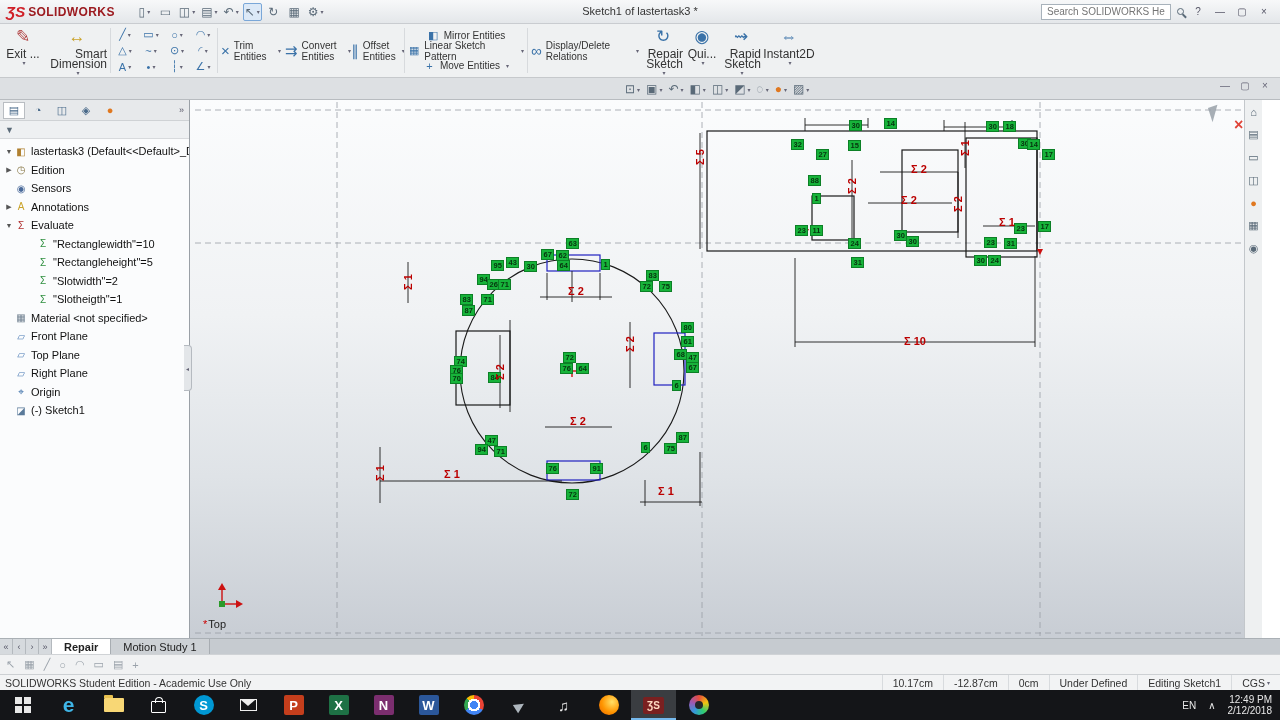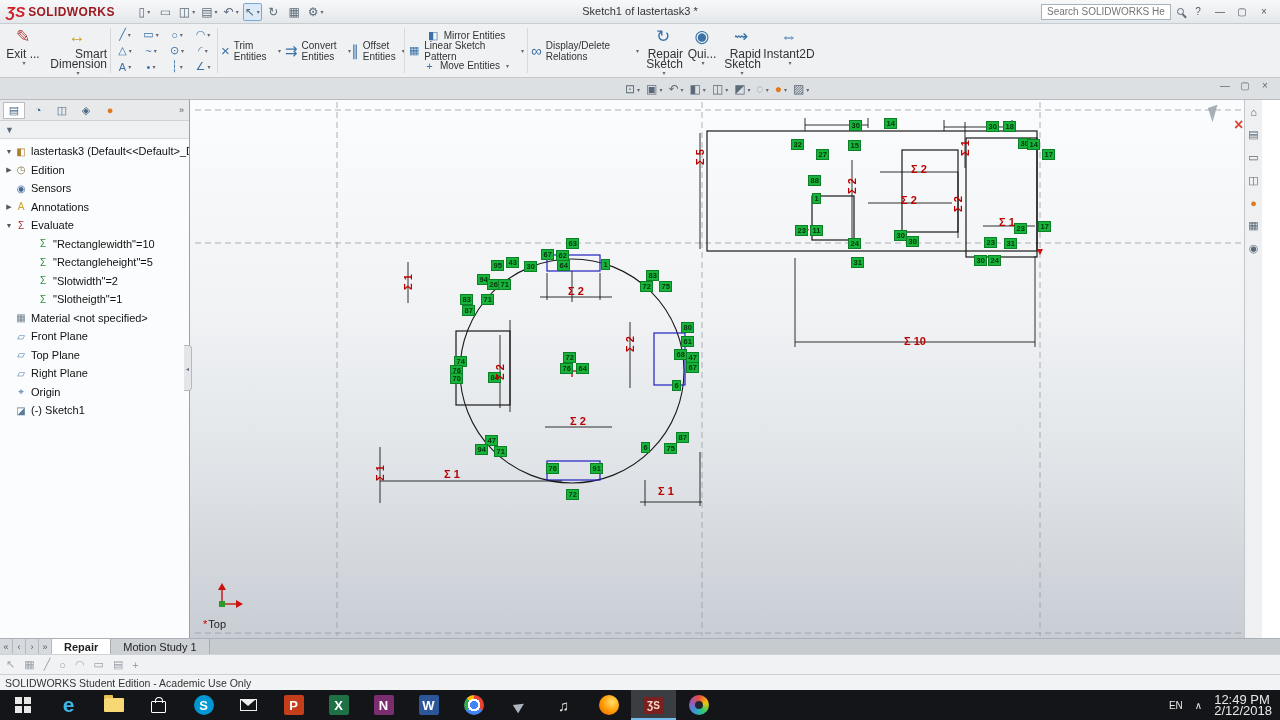--- a/index.html
+++ b/index.html
@@ -141,21 +141,21 @@
     conic-gradient(#ea4335 0 33%,#4285f4 33% 66%,#34a853 66% 87%,#fbbc05 87% 100%);}
   .tk-firefox{width:20px;height:20px;border-radius:50%;
     background:radial-gradient(circle at 65% 35%,#ffe066,#ff9500 55%,#e66000);}
   .tk-palette{width:20px;height:20px;border-radius:50%;
     background:conic-gradient(#e74c3c,#f1c40f,#2ecc71,#3498db,#9b59b6,#e74c3c);position:relative;}
   .tk-palette::after{content:'';position:absolute;inset:6px;background:#23272b;border-radius:50%;}
   .tk-plane{color:#aeb6bd;font-size:13px;display:inline-block;transform:rotate(-32deg);}
   .tk-sw{background:#7a2020;color:#ffd9c0;font-size:10px;font-weight:bold;padding:3px 4px;border-radius:2px;}
   #tray{margin-left:auto;display:flex;align-items:center;gap:12px;color:#e8e8e8;
     font-size:10px;padding-right:8px;}
-  #clock{text-align:left;line-height:11px;font-size:13px;}
+  #clock{text-align:right;line-height:11px;font-size:10px;}
 </style>
 </head>
 <body>
 
 <div id="titlebar">
   <div id="logo">
     <span class="mark">ƷS</span>
     <span class="word">SOLIDWORKS</span>
   </div>
   <div id="tb-tools">
@@ -644,20 +644,28 @@
     <div class="sb-ic">╱</div>
     <div class="sb-ic">○</div>
     <div class="sb-ic">◠</div>
     <div class="sb-ic">▭</div>
     <div class="sb-ic">▤</div>
     <div class="sb-ic">+</div>
   </div>
 
 <div id="statusbar">
   <div id="status-left">SOLIDWORKS Student Edition - Academic Use Only</div>
+  <div id="status-right">
+      <div class="st-item">10.17cm</div>
+      <div class="st-item">-12.87cm</div>
+      <div class="st-item">0cm</div>
+      <div class="st-item">Under Defined</div>
+      <div class="st-item">Editing Sketch1</div>
+      <div class="st-item">CGS<span class="caret">▾</span></div>
+    </div>
 </div>
 
 <div id="taskbar">
   <div id="start">
     <span class="win">
         <span></span>
         <span></span>
         <span></span>
         <span></span>
       </span>

